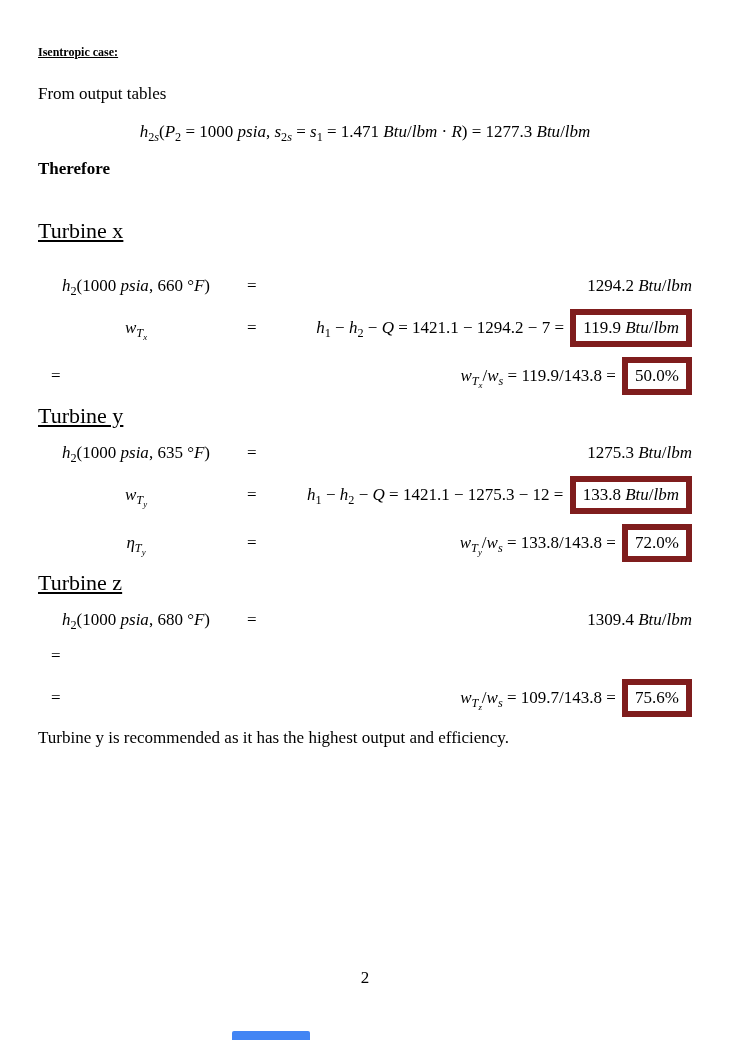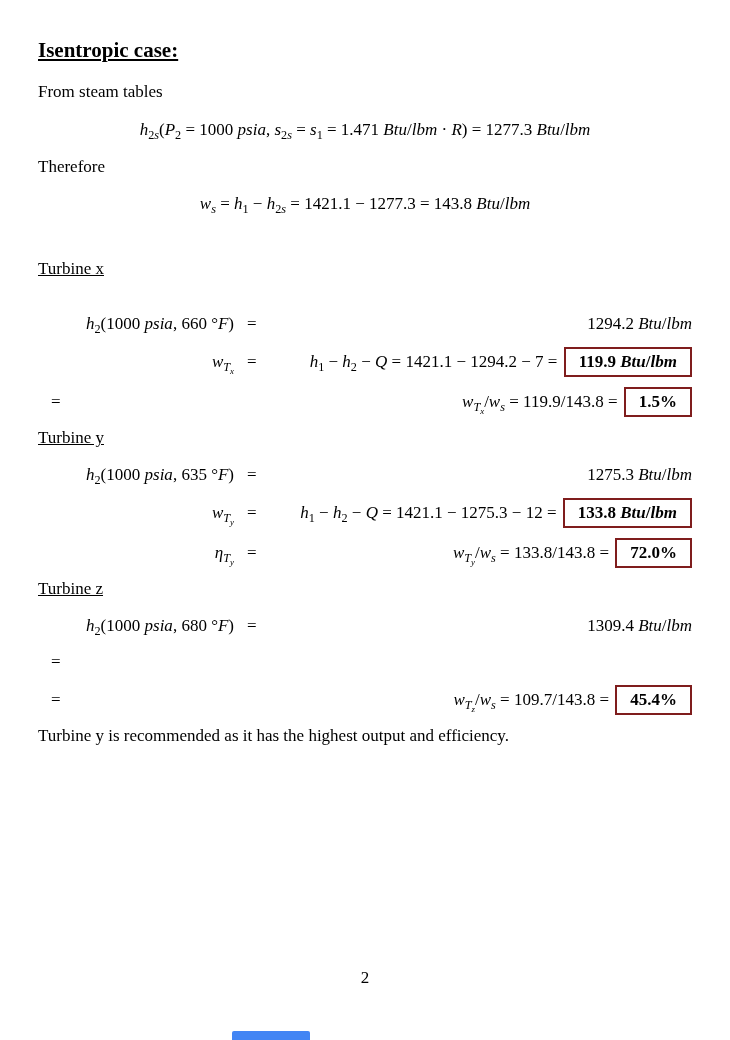--- a/index.html
+++ b/index.html
@@ -5,85 +5,84 @@
   * { margin:0; padding:0; box-sizing:border-box; }
   html,body { background:#ffffff; }
   body { font-family:"Liberation Serif","DejaVu Serif",serif; color:#000; }
   .page {
     position:relative; width:730px; height:1040px; background:#fff;
     overflow:hidden; padding:40px 38px 0 38px; font-size:17px; line-height:21px;
   }
   sub { font-size:0.72em; line-height:0; }
   i { font-style:italic; }
   .title {
-    display:inline-block; font-size:21px; font-weight:bold;
+    display:inline-block; font-size:12px; font-weight:bold;
     text-decoration:underline; margin-bottom:20px;
   }
   .bodytext { line-height:21px; }
   .eq-center { text-align:center; line-height:26px; min-height:26px; }
   .eq1 { margin-top:15px; }
-  .therefore { margin-top:13px; }
+  .therefore { margin-top:13px;font-weight:bold; }
   .eq2 { margin-top:14px; }
   .subhead {
-    display:table; font-size:17px; font-weight:normal;
+    display:table; font-size:22px; font-weight:normal;
     text-decoration:underline; line-height:21px;
   }
   .mt-lg { margin-top:41px; }
   .mt-sm { margin-top:7px; }
   .eqnarray { margin-top:32px; }
   .eqnarray.tight { margin-top:14px; }
   .eqrow { display:flex; align-items:baseline; margin-bottom:10px; line-height:26px; }
-  .lhs { flex:0 0 196px; text-align:right; }
+  .lhs { flex:0 0 196px; text-align:center; }
   .eqsign { flex:0 0 auto; padding:0 13px; text-align:center; }
   .rhs { flex:1 1 auto; text-align:right; white-space:nowrap; }
   .boxed {
-    display:inline-block; border:2px solid #7f1d1d; padding:1px 13px;
-    line-height:24px; margin-left:2px;font-weight:bold;
+    display:inline-block; border:6px solid #7f1d1d; padding:1px 7px;
+    line-height:24px; margin-left:2px;
   }
   .conclusion { margin-top:7px; }
   .page-number {
     position:absolute; left:0; right:0; bottom:52px; text-align:center;
     font-size:17px;
   }
   .scroll-thumb {
     position:absolute; left:232px; bottom:0; width:78px; height:9px;
     background:#4285f4; border-radius:2px 2px 0 0;
   }
 </style>
 </head>
 <body>
 
 <div class="page">
 
   <h1 class="title">Isentropic case:</h1>
 
-  <p class="bodytext">From steam tables</p>
+  <p class="bodytext">From output tables</p>
 
   <div class="eq-center eq1"><i>h</i><sub>2<i>s</i></sub>(<i>P</i><sub>2</sub> = 1000 <i>psia</i>, <i>s</i><sub>2<i>s</i></sub> = <i>s</i><sub>1</sub> = 1.471 <i>Btu</i>/<i>lbm</i> · <i>R</i>) = 1277.3 <i>Btu</i>/<i>lbm</i></div>
 
   <p class="bodytext therefore">Therefore</p>
 
-  <div class="eq-center eq2"><i>w</i><sub><i>s</i></sub> = <i>h</i><sub>1</sub> − <i>h</i><sub>2<i>s</i></sub> = 1421.1 − 1277.3 = 143.8 <i>Btu</i>/<i>lbm</i></div>
 
   <section>
     <h2 class="subhead mt-lg">Turbine x</h2>
     <div class="eqnarray">
       <div class="eqrow">
         <div class="lhs"><i>h</i><sub>2</sub>(1000 <i>psia</i>, 660 °<i>F</i>)</div>
         <div class="eqsign">=</div>
         <div class="rhs">1294.2 <i>Btu</i>/<i>lbm</i></div>
       </div>
       <div class="eqrow">
         <div class="lhs"><i>w</i><sub><i>T</i><sub><i>x</i></sub></sub></div>
         <div class="eqsign">=</div>
         <div class="rhs"><i>h</i><sub>1</sub> − <i>h</i><sub>2</sub> − <i>Q</i> = 1421.1 − 1294.2 − 7 = <span class="boxed">119.9 <i>Btu</i>/<i>lbm</i></span></div>
       </div>
       <div class="eqrow">
         <div class="eqsign">=</div>
-        <div class="rhs"><i>w</i><sub><i>T</i><sub><i>x</i></sub></sub>/<i>w</i><sub><i>s</i></sub> = 119.9/143.8 = <span class="boxed">1.5%</span></div>
+        <div class="rhs"><i>w</i><sub><i>T</i><sub><i>x</i></sub></sub>/<i>w</i><sub><i>s</i></sub> = 119.9/143.8 = <span class="boxed">50.0%</span></div>
       </div>
     </div>
   </section>
 
   <section>
     <h2 class="subhead mt-sm">Turbine y</h2>
     <div class="eqnarray tight">
       <div class="eqrow">
         <div class="lhs"><i>h</i><sub>2</sub>(1000 <i>psia</i>, 635 °<i>F</i>)</div>
         <div class="eqsign">=</div>
@@ -108,21 +107,21 @@
       <div class="eqrow">
         <div class="lhs"><i>h</i><sub>2</sub>(1000 <i>psia</i>, 680 °<i>F</i>)</div>
         <div class="eqsign">=</div>
         <div class="rhs">1309.4 <i>Btu</i>/<i>lbm</i></div>
       </div>
       <div class="eqrow">
         <div class="eqsign">=</div>
       </div>
       <div class="eqrow">
         <div class="eqsign">=</div>
-        <div class="rhs"><i>w</i><sub><i>T</i><sub><i>z</i></sub></sub>/<i>w</i><sub><i>s</i></sub> = 109.7/143.8 = <span class="boxed">45.4%</span></div>
+        <div class="rhs"><i>w</i><sub><i>T</i><sub><i>z</i></sub></sub>/<i>w</i><sub><i>s</i></sub> = 109.7/143.8 = <span class="boxed">75.6%</span></div>
       </div>
     </div>
   </section>
 
   <p class="bodytext conclusion">Turbine y is recommended as it has the highest output and efficiency.</p>
 
   <div class="page-number">2</div>
 
   <div class="scroll-thumb"></div>
 

